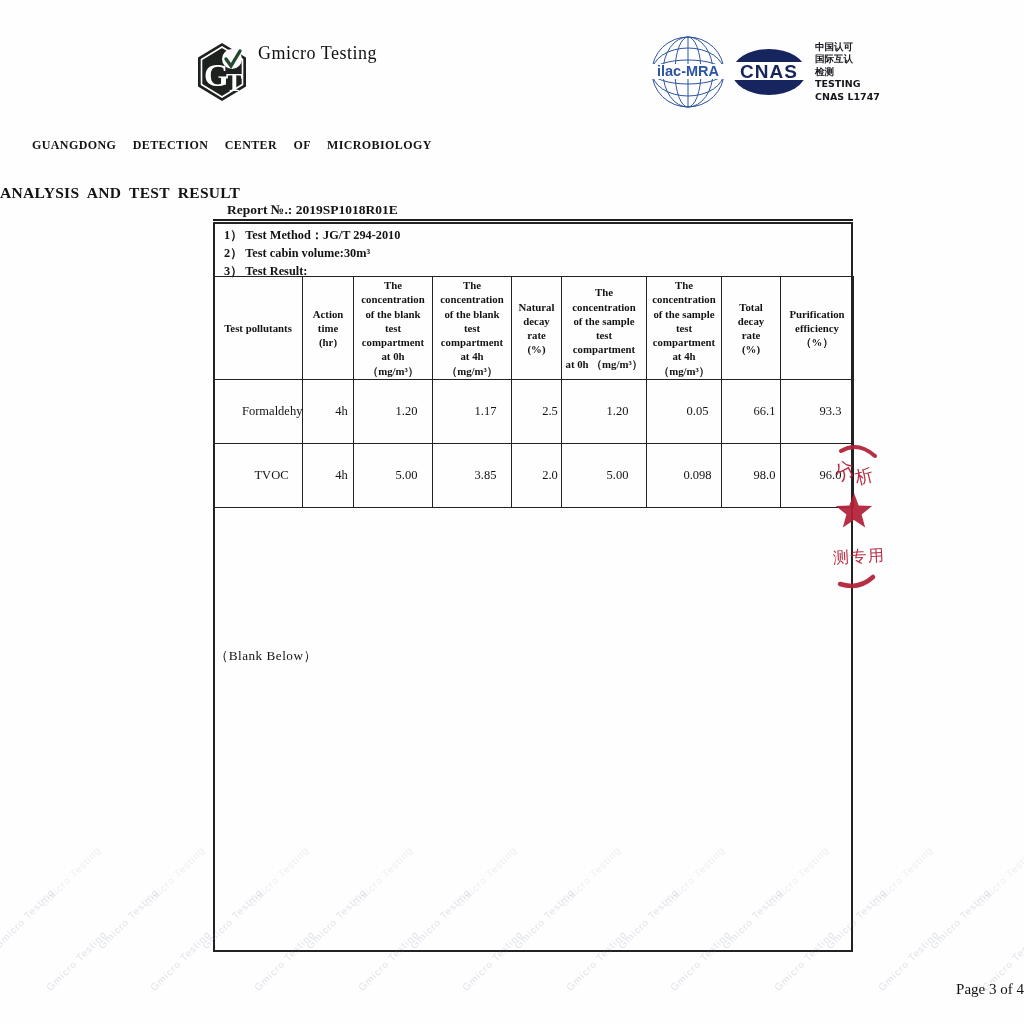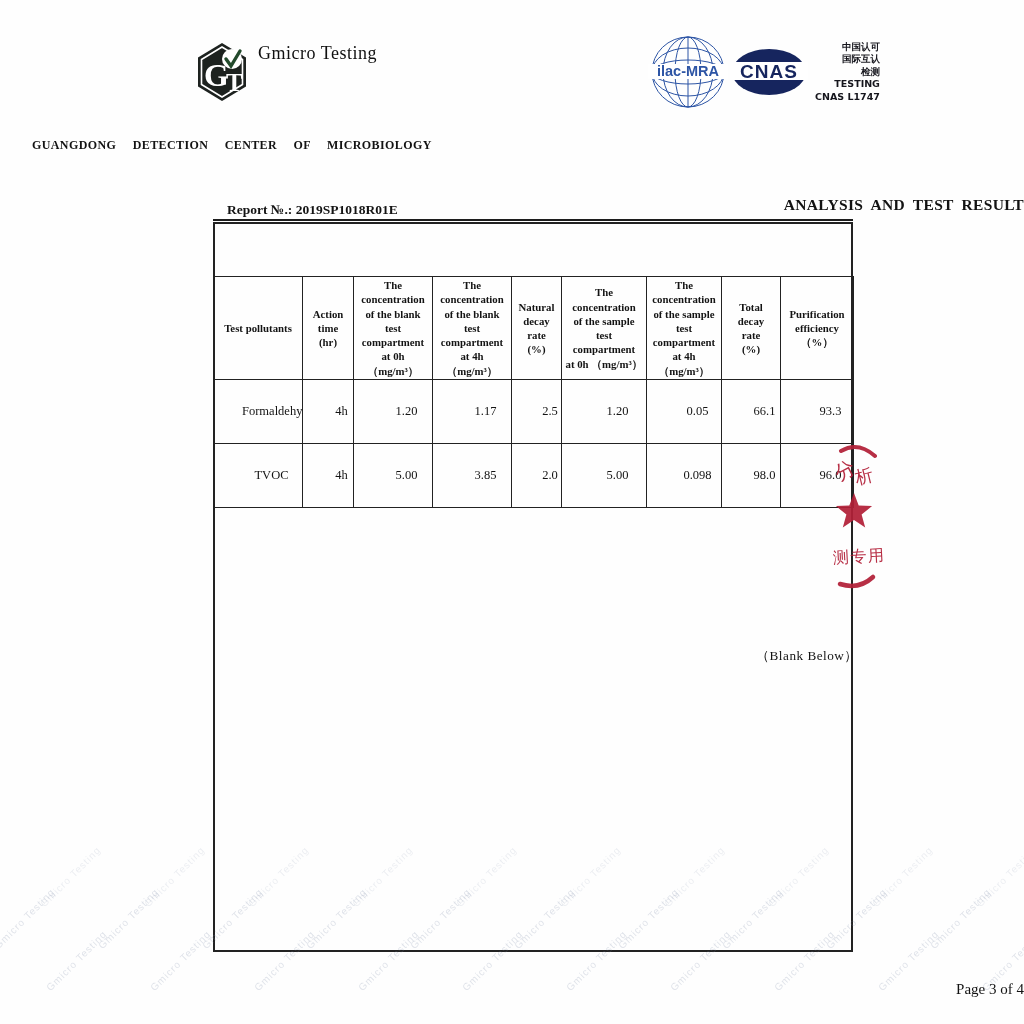--- a/index.html
+++ b/index.html
@@ -12,26 +12,26 @@
   .brand-text{margin-left:10px;}
   .brand-cn{font-family:"DejaVu Sans",sans-serif;font-weight:bold;font-size:27px;
             letter-spacing:12px;line-height:36px;color:#1c1c1c;white-space:nowrap;}
   .brand-en{font-size:18px;letter-spacing:.5px;color:#101010;margin-top:1px;}
 
   
   .accred{position:absolute;left:648px;top:34px;display:flex;align-items:center;}
   .accred svg{display:block;}
   .accred-lines{margin-left:7px;}
   .accred-lines div{font-family:"DejaVu Sans",sans-serif;font-weight:bold;font-size:9.5px;
-                    line-height:12.5px;color:#15151c;white-space:nowrap;text-align:right;}
+                    line-height:12.5px;color:#15151c;white-space:nowrap;}
 
   
   .title1{position:absolute;left:0;top:138px;width:100%;text-align:left;font-weight:bold;
           font-size:12px;word-spacing:13px;letter-spacing:.4px;margin-left:32px;}
-  .title2{position:absolute;left:0;top:196px;width:100%;text-align:right;font-weight:bold;
+  .title2{position:absolute;left:0;top:184px;width:100%;text-align:left;font-weight:bold;
           font-size:15.5px;word-spacing:4px;letter-spacing:.3px;}
 
   
   .report-line{position:absolute;left:227px;top:202px;font-weight:bold;font-size:13.5px;}
   .report-underline{position:absolute;left:213px;top:219px;width:640px;height:2px;background:#1d1d1d;}
 
   
   .resultbox{position:absolute;left:213px;top:222px;width:640px;height:730px;
              border:2px solid #222;box-sizing:border-box;background:transparent;}
   .notes{position:absolute;left:9px;top:2px;}
@@ -40,22 +40,22 @@
   
   table.results{position:absolute;left:213px;top:276px;border-collapse:collapse;
                 table-layout:fixed;width:640px;background:transparent;}
   table.results th,table.results td{border:1.5px solid #222;text-align:center;
                 vertical-align:middle;padding:1px;overflow:hidden;}
   table.results thead th{font-weight:bold;font-size:10.8px;line-height:1.32;
                 white-space:pre-line;height:100px;}
   table.results tbody tr{height:64px;}
   table.results tbody td{font-size:12.5px;font-weight:normal;padding-left:28px;}
 
-  .blank-below{position:absolute;left:213px;top:645px;width:640px;text-align:right;
-               font-size:13.2px;letter-spacing:.5px;margin-left:7px;}
+  .blank-below{position:absolute;left:213px;top:645px;width:640px;text-align:left;
+               font-size:13.2px;letter-spacing:.5px;}
 
   
   .stamp{position:absolute;left:825px;top:429px;z-index:5;opacity:.93;}
 
   
   .footer{position:absolute;left:0;top:981px;width:100%;text-align:right;
           font-weight:normal;font-size:15px;}
   .wm{position:absolute;transform:rotate(-45deg);transform-origin:left bottom;
       font-family:"Liberation Sans",sans-serif;font-size:10px;letter-spacing:1px;
       color:#7e8ca8;white-space:nowrap;pointer-events:none;}
@@ -107,20 +107,25 @@
     </div>
   </div>
 
   <div class="title1">GUANGDONG DETECTION CENTER OF MICROBIOLOGY</div>
   <div class="title2">ANALYSIS AND TEST RESULT</div>
 
   <div class="report-line">Report №.: 2019SP1018R01E</div>
   <div class="report-underline"></div>
 
   <div class="resultbox">
+    <div class="notes">
+      <div class="note">1） Test Method：JG/T 294-2010</div>
+      <div class="note">2） Test cabin volume:30m³</div>
+      <div class="note">3） Test Result:</div>
+    </div>
     <div class="blank-below" style="left:0;top:423px;width:636px;">（Blank Below）</div>
   </div>
 
   <table class="results">
     <colgroup>
       <col style="width:89px">
         <col style="width:51px">
         <col style="width:79px">
       <col style="width:79px">
         <col style="width:50px">

